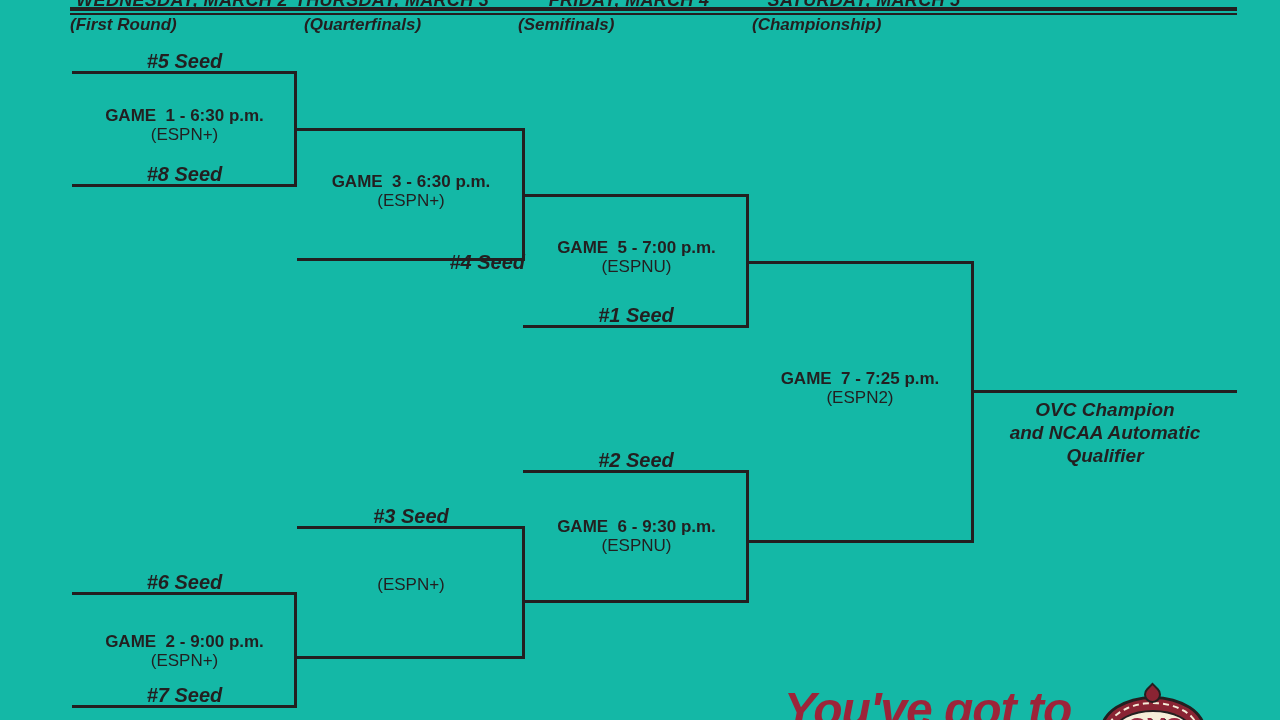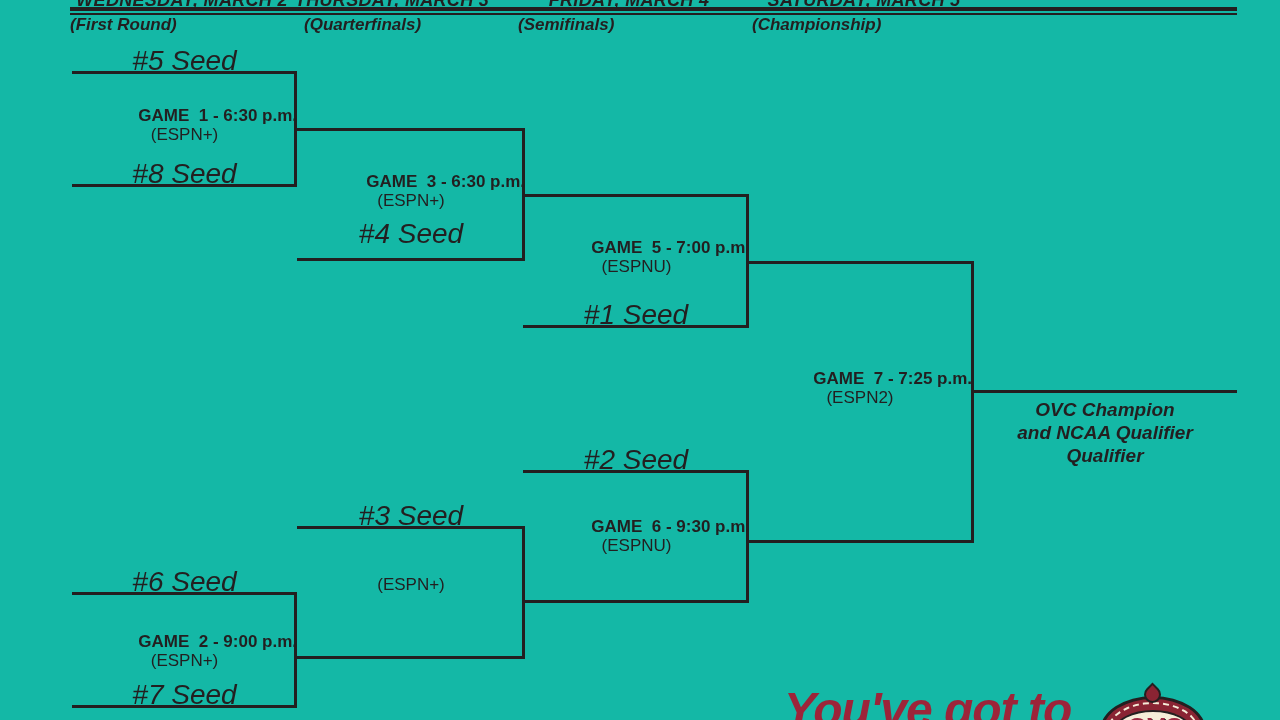--- a/index.html
+++ b/index.html
@@ -22,25 +22,25 @@
   }
   .round-label {
     position:absolute; top:15px; font-weight:bold; font-style:italic;
     font-size:17px; line-height:20px; white-space:nowrap;
   }
   
   .hline { position:absolute; height:3px; background:#231f20; }
   .vline { position:absolute; width:3px;  background:#231f20; }
   
   .seed {
-    position:absolute; font-weight:normal; font-style:italic;
-    font-size:28px; line-height:22px; text-align:center; white-space:nowrap;
+    position:absolute; font-weight:bold; font-style:italic;
+    font-size:20px; line-height:22px; text-align:center; white-space:nowrap;
   }
   .game { position:absolute; text-align:center; }
-  .game .g-title { font-weight:bold; font-size:17px; line-height:19px; white-space:pre;text-align:right; }
+  .game .g-title { font-weight:bold; font-size:17px; line-height:19px; white-space:pre; }
   .game .g-net   { font-size:17px; line-height:19px; white-space:pre; }
   .champion {
     position:absolute; left:973px; top:398px; width:264px;
     font-weight:bold; font-style:italic; font-size:19px; line-height:23px;
     text-align:center;
   }
   
   .slogan {
     position:absolute; left:784px; top:687px; width:310px;
     font-weight:bold; font-style:italic; font-size:48px; line-height:46px;
@@ -111,21 +111,21 @@
     <div class="vline" style="left:522px; top:128px; height:133px;"></div>
     <div class="vline" style="left:746px; top:194px; height:134px;"></div>
     <div class="vline" style="left:971px; top:261px; height:282px;"></div>
     <div class="vline" style="left:746px; top:470px; height:133px;"></div>
     <div class="vline" style="left:522px; top:526px; height:133px;"></div>
     <div class="vline" style="left:294px; top:592px; height:116px;"></div>
   </div>
 
   <div class="seed" style="left:72px;  top:50px;  width:225px;">#5 Seed</div>
   <div class="seed" style="left:72px;  top:163px; width:225px;">#8 Seed</div>
-  <div class="seed" style="left:297px; top:223px; width:228px;">#4 Seed</div>
+  <div class="seed" style="left:297px; top:251px; width:228px;text-align:right;">#4 Seed</div>
   <div class="seed" style="left:523px; top:304px; width:226px;">#1 Seed</div>
   <div class="seed" style="left:523px; top:449px; width:226px;">#2 Seed</div>
   <div class="seed" style="left:297px; top:505px; width:228px;">#3 Seed</div>
   <div class="seed" style="left:72px;  top:571px; width:225px;">#6 Seed</div>
   <div class="seed" style="left:72px;  top:684px; width:225px;">#7 Seed</div>
 
   <div class="game" style="left:72px;  top:106px; width:225px;">
     <div class="g-title">GAME  1 - 6:30 p.m.</div>
     <div class="g-net">(ESPN+)</div>
   </div>
@@ -148,21 +148,21 @@
   <div class="game" style="left:297px; top:575px; width:228px;">
     <div class="g-net">(ESPN+)</div>
   </div>
   <div class="game" style="left:72px;  top:632px; width:225px;">
     <div class="g-title">GAME  2 - 9:00 p.m.</div>
     <div class="g-net">(ESPN+)</div>
   </div>
 
   <div class="champion">
     <div>OVC Champion</div>
-    <div>and NCAA Qualifier</div>
+    <div>and NCAA Automatic</div>
     <div>Qualifier</div>
   </div>
 
   <div class="slogan">You've got to</div>
 
   <div class="logo">
     <div class="flame"></div>
     <div class="oval-outer">
       <div class="oval-dashes"></div>
       <div class="oval-inner">

